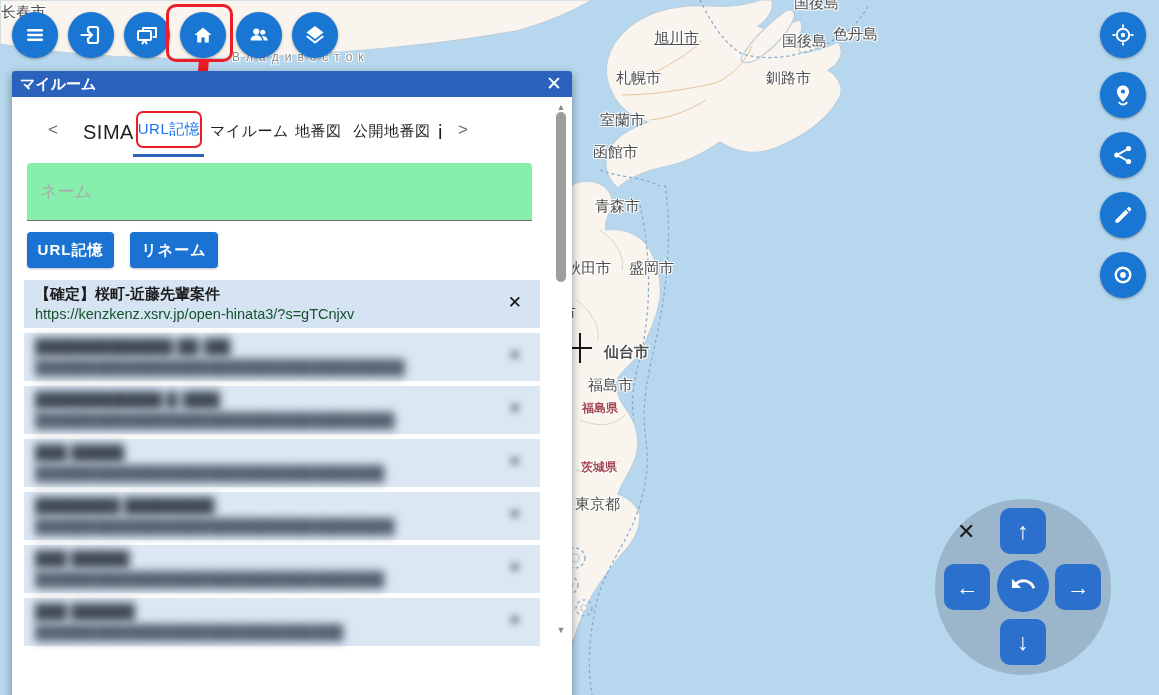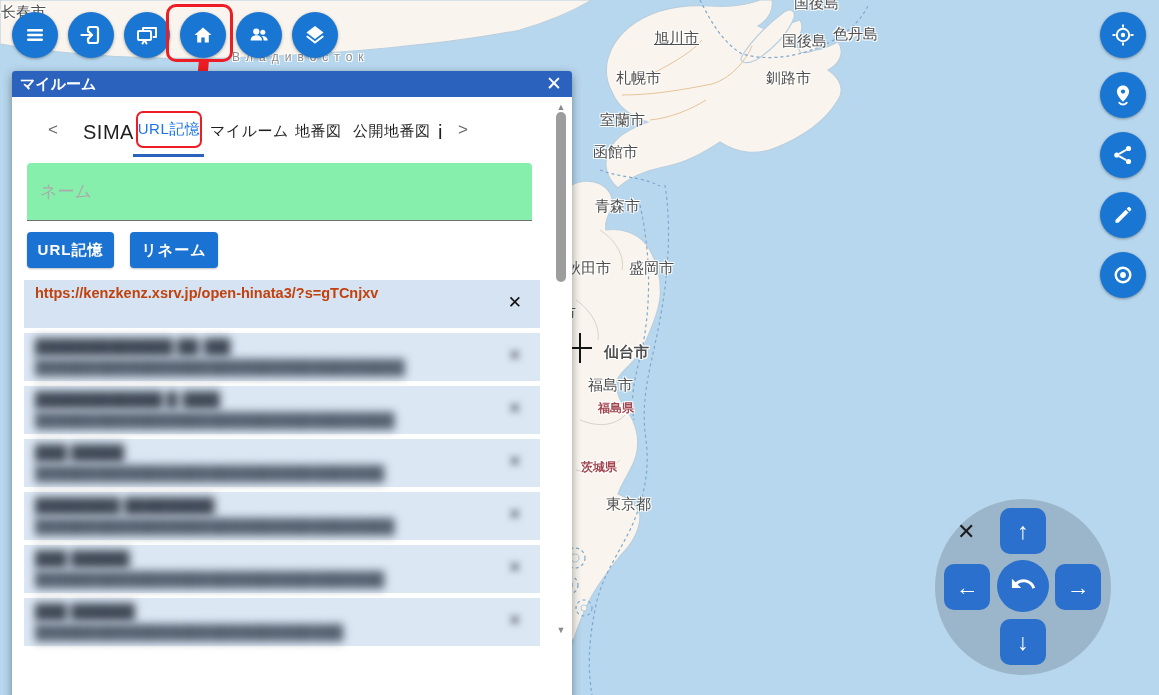--- a/index.html
+++ b/index.html
@@ -66,21 +66,21 @@
     font-family: inherit; letter-spacing: 1px; cursor: pointer;
     box-shadow: 0 1px 2px rgba(0,0,0,.25);
   }
   #entries { position: absolute; left: 12px; top: 209px; width: 516px; }
   .entry {
     position: relative; height: 48px; margin-bottom: 5px; background: #d6e3f2;
     padding: 3px 44px 3px 11px; cursor: pointer;
   }
   .entry.redacted { background: #dce7f4; }
   .entry-title { font-size: 15px; font-weight: bold; color: #1c1c1c; line-height: 21px; white-space: nowrap; overflow: hidden; }
-  .entry-url { font-size: 14.5px; color: #c2410c; line-height: 21px; white-space: nowrap; overflow: hidden; font-weight: bold; }
+  .entry-url { font-size: 14.5px; color: #14532d; line-height: 21px; white-space: nowrap; overflow: hidden; }
   .entry-x { position: absolute; right: 18px; top: 12px; font-size: 17px; font-weight: bold; color: #111; cursor: pointer; }
   .entry.redacted .entry-title { filter: blur(4px); color: #3d4754; }
   .entry.redacted .entry-url { filter: blur(4px); color: #55616f; }
   .entry.redacted .entry-x { filter: blur(3px); color: #4a5460; }
   #modal-scrollbar { position: absolute; left: 541px; top: 27px; width: 16px; height: 545px; }
   .scroll-arrow { position: absolute; left: 0; width: 16px; text-align: center; font-size: 9px; color: #8a8a8a; cursor: pointer; }
   #scroll-thumb { position: absolute; left: 3px; top: 14px; width: 10px; height: 170px; background: #9d9d9d; border-radius: 5px; cursor: pointer; }
   
   #nav-pad {
     position: absolute; left: 935px; top: 499px; width: 176px; height: 176px;
@@ -165,23 +165,23 @@
   <span class="map-label" style="left:616px; top:69px;">札幌市</span>
   <span class="map-label" style="left:766px; top:69px;">釧路市</span>
   <span class="map-label" style="left:600px; top:111px;">室蘭市</span>
   <span class="map-label" style="left:593px; top:143px;">函館市</span>
   <span class="map-label" style="left:595px; top:197px;">青森市</span>
   <span class="map-label" style="left:566px; top:259px;">秋田市</span>
   <span class="map-label" style="left:629px; top:259px;">盛岡市</span>
   <span class="map-label" style="left:546px; top:304px;">田市</span>
   <span class="map-label" style="left:604px; top:343px;font-weight:bold;">仙台市</span>
   <span class="map-label" style="left:588px; top:376px;">福島市</span>
-  <span class="map-label pref" style="left:598px; top:400px;">福島県</span>
+  <span class="map-label pref" style="left:582px; top:400px;">福島県</span>
   <span class="map-label pref" style="left:581px; top:459px;">茨城県</span>
-  <span class="map-label" style="left:606px; top:495px;text-align:center;">東京都</span>
+  <span class="map-label" style="left:575px; top:495px;text-align:center;">東京都</span>
   <span class="map-label" style="left:492px; top:676px;">宮崎市</span>
 
 
   <div class="circle-btn" style="left:12px; top:12px;">
     <span>
       <svg width="24" height="24" viewBox="0 0 24 24">
           <g fill="#fff">
             <rect x="4" y="6" width="16" height="2.6" rx="1.2"></rect>
             <rect x="4" y="10.7" width="16" height="2.6" rx="1.2"></rect>
             <rect x="4" y="15.4" width="16" height="2.6" rx="1.2"></rect>
@@ -308,20 +308,21 @@
 
     <div id="name-field">
       <input id="name-input" type="text" placeholder="ネーム" style="">
     </div>
 
     <button class="blue-btn" style="left:15px; width:87px;">URL記憶</button>
     <button class="blue-btn" style="left:112px; width:88px;margin-left:6px;">リネーム</button>
 
     <div id="entries">
       <div class="entry">
+        <div class="entry-title">【確定】桜町-近藤先輩案件</div>
         <div class="entry-url">https://kenzkenz.xsrv.jp/open-hinata3/?s=gTCnjxv</div>
         <span class="entry-x">✕</span>
       </div>
       <div class="entry redacted">
         <div class="entry-title">█████████████  ██▐██</div>
         <div class="entry-url">████████████████████████████████████</div>
         <span class="entry-x">✕</span>
       </div>
       <div class="entry redacted">
         <div class="entry-title">████████████  █▐███</div>

